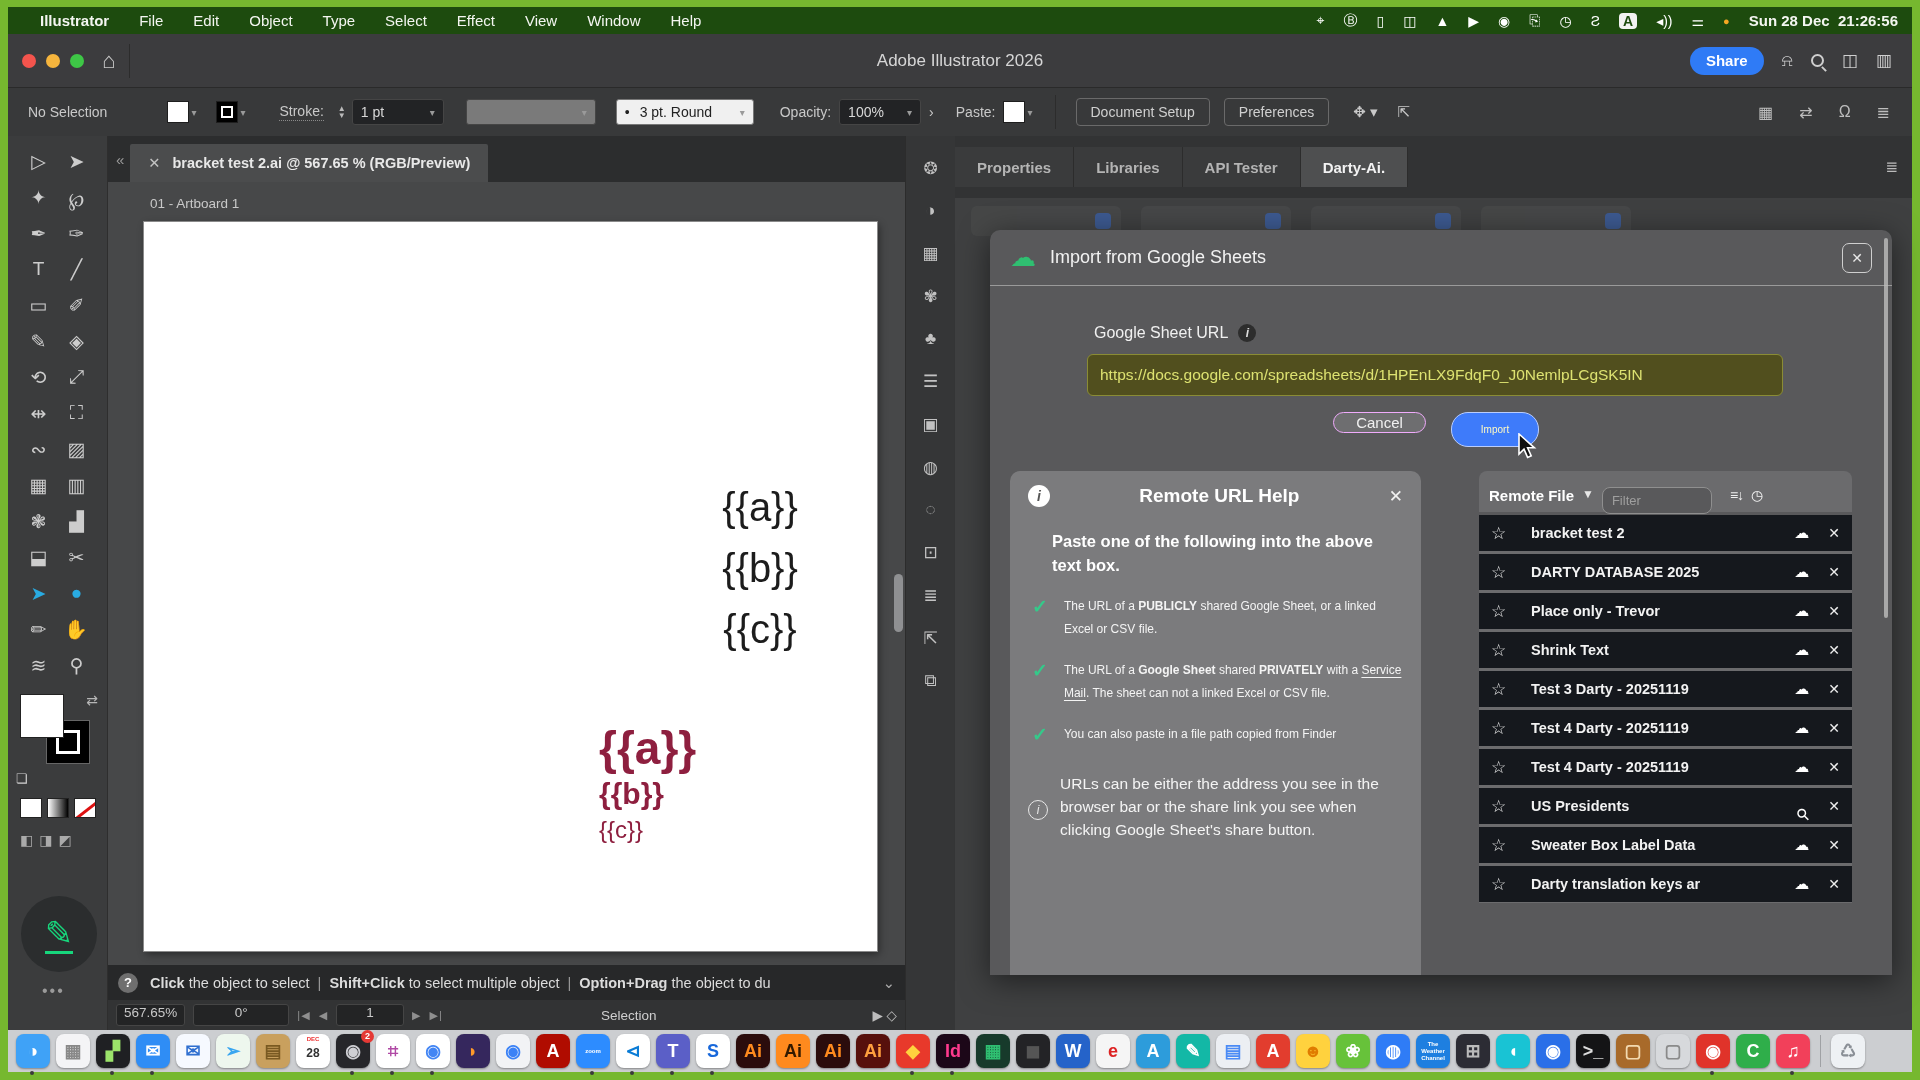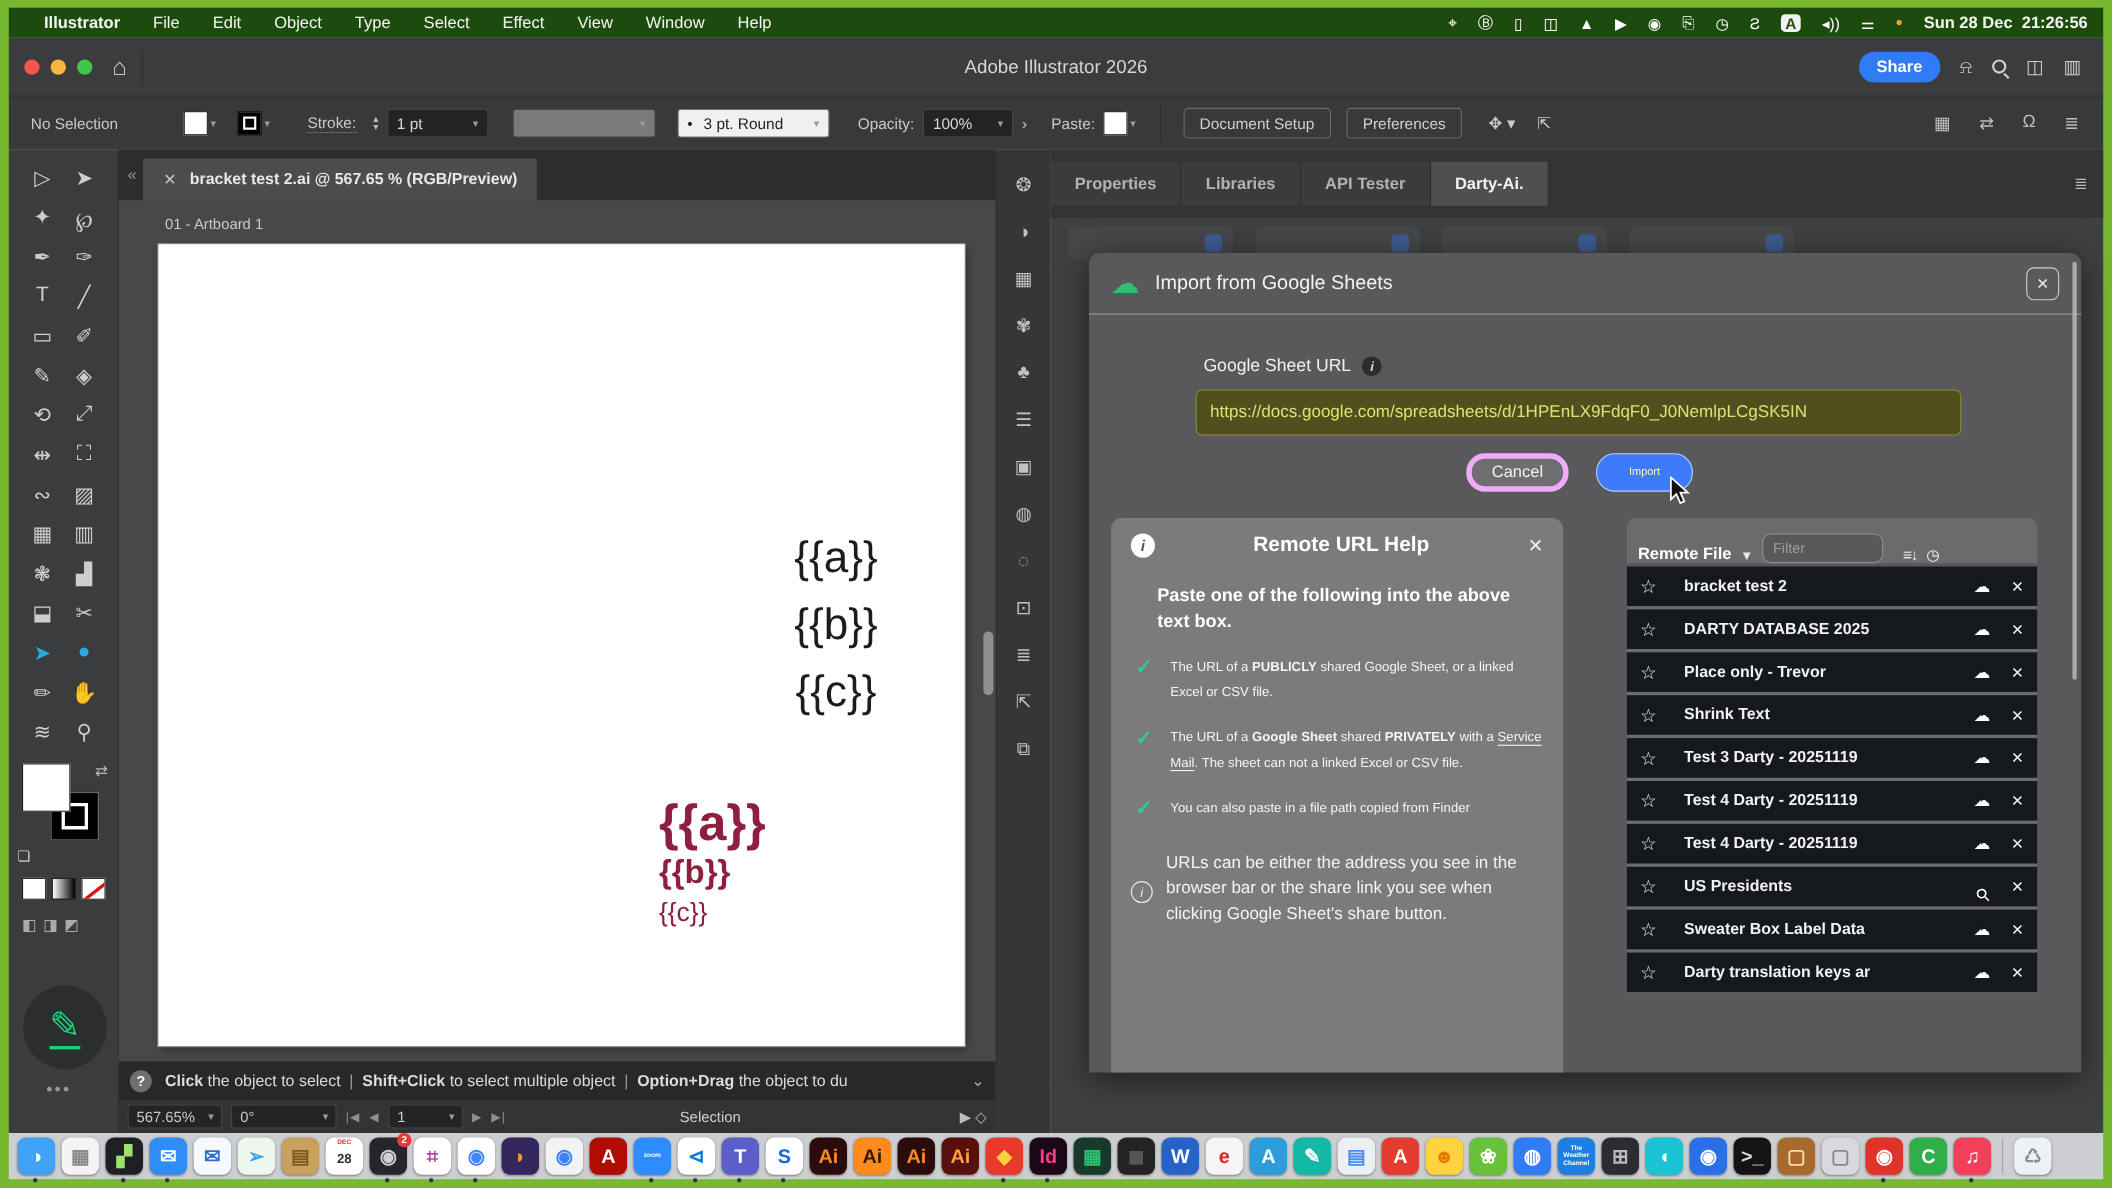--- a/index.html
+++ b/index.html
@@ -83,21 +83,21 @@
   .m1 { font-size:30px; font-weight:bold; line-height:40px; }
   .m2 { font-size:24px; font-weight:400; line-height:32px; }
   #cv-scroll { position:absolute; right:2px; top:392px; width:9px; height:58px; background:#8f9092; border-radius:5px; }
 
   
   #hintbar { position:absolute; left:0; top:829px; width:797px; height:35px; background:#272829; display:flex; align-items:center; color:#dcdcdc; font-size:14.5px; gap:6px; padding:0 10px; }
   #hint-q { width:20px; height:20px; border-radius:50%; background:#6f6f6f; color:#fff; text-align:center; line-height:20px; font-weight:bold; font-size:13px; margin-right:6px; }
   #hint-segs b { font-weight:bold; } #hint-segs .sep { color:#9a9a9a; margin:0 8px; }
   #hint-ch { margin-left:auto; color:#aaa; }
   #statusbar { position:absolute; left:0; top:864px; width:797px; height:30px; background:#323334; display:flex; align-items:center; gap:8px; padding:0 8px; color:#c9c9c9; font-size:13.5px; }
-  .sfield { background:#232425; border:1px solid #454545; border-radius:3px; height:22px; display:flex; align-items:center; gap:12px; padding:0 7px; }
+  .sfield { background:#232425; border:1px solid #454545; border-radius:3px; height:22px; display:flex; align-items:center; gap:12px; padding:0 7px;flex-direction:column; }
   .nav { color:#8f8f8f; font-size:11px; letter-spacing:1px; }
   #status-tool { margin-left:150px; color:#cfcfcf; }
   #status-right { margin-left:auto; color:#bdbdbd; }
 
   
   #iconstrip { position:absolute; left:905px; top:136px; width:50px; height:894px; background:#353637; border-left:1px solid #2c2c2c; }
   #strip-icons { display:flex; flex-direction:column; align-items:center; gap:22px; padding-top:22px; }
   #strip-icons .sicon { color:#c2c2c2; font-size:17px; }
 
   
@@ -112,42 +112,42 @@
   
   #dialog { position:absolute; left:990px; top:230px; width:902px; height:745px; background:#59595b;
             border-radius:10px 10px 0 0; box-shadow:0 6px 30px rgba(0,0,0,.5); }
   #dlg-head { height:56px; display:flex; align-items:center; padding:0 20px; border-bottom:1px solid #9a9a9a; }
   #dlg-cloud { color:#2fbf71; font-size:26px; margin-right:14px; }
   #dlg-title { color:#f2f2f2; font-size:18px; }
   #dlg-close { margin-left:auto; width:30px; height:30px; border:1.5px solid #cfcfcf; border-radius:7px; background:transparent; color:#e8e8e8; font-size:14px; }
   #url-label-row { position:absolute; left:104px; top:94px; display:flex; align-items:center; gap:10px; color:#f0f0f0; font-size:16px; }
   #url-info { width:18px; height:18px; border-radius:50%; background:#2d2d2d; color:#ddd; font-size:12px; text-align:center; line-height:18px; font-style:italic; font-weight:bold; }
   #url-input { position:absolute; left:97px; top:124px; width:696px; height:42px; background:#514f1e; border:1.5px solid #8a8c35; border-radius:6px; color:#dde271; font-size:15.5px; padding:0 12px; outline:none; }
-  #cancel-btn { position:absolute; left:343px; top:182px; width:93px; height:35px; border-radius:17px; background:#6e6e70; border:5px solid #f0abfc; color:#f0f0f0; font-size:15px; }
+  #cancel-btn { position:absolute; left:343px; top:182px; width:93px; height:21px; border-radius:17px; background:#6e6e70; border:1px solid #f0abfc; color:#f0f0f0; font-size:15px; }
   #import-btn { position:absolute; left:461px; top:182px; width:88px; height:35px; border-radius:17px; background:#3e7bfa; border:1.5px solid #b9cdfd; color:#fef9c3; font-size:10px; }
   #cursor { position:absolute; left:527px; top:203px; z-index:9; }
 
   
   #helppanel { position:absolute; left:20px; top:241px; width:411px; height:504px; background:#7b7b7d; border-radius:10px 10px 0 0; padding:14px 18px 0 18px; }
   #help-head { display:flex; align-items:center; }
   #help-info { width:22px; height:22px; border-radius:50%; background:#fff; color:#555; font-weight:bold; font-style:italic; text-align:center; line-height:22px; font-size:14px; }
   #help-title { flex:1; text-align:center; color:#fff; font-size:19px; font-weight:bold; }
   #help-close { color:#f0f0f0; font-size:17px; background:none; border:none; }
   #help-intro { color:#fff; font-weight:bold; font-size:16.5px; margin:22px 0 6px 24px; line-height:24px; width:330px; }
   .hitem { display:flex; gap:12px; margin:18px 0 0 0; }
   .hcheck { color:#35c98a; font-weight:bold; font-size:19px; width:24px; text-align:center; }
   .htext { color:#f4f4f4; font-size:12px; line-height:23px; width:340px; }
   .htext b { font-weight:bold; } .htext u { text-decoration:underline; text-underline-offset:3px; }
   #help-note { display:flex; gap:12px; margin-top:26px; }
   #note-i { width:20px; height:20px; border-radius:50%; border:1.5px solid #e8e8e8; color:#e8e8e8; font-style:italic; text-align:center; line-height:19px; font-size:12px; flex:none; margin-top:28px; }
   #note-text { color:#f4f4f4; font-size:15.5px; line-height:23px; width:340px; }
 
   
   #remotepanel { position:absolute; left:489px; top:241px; width:373px; }
-  #remote-head { height:41px; background:#6b6b6d; border-radius:8px 8px 0 0; display:flex; align-items:flex-end; padding:0 10px; gap:8px; }
+  #remote-head { height:41px; background:#6b6b6d; border-radius:8px 8px 0 0; display:flex; align-items:flex-start; padding:16px 10px; gap:8px; }
   #remote-title { color:#fff; font-weight:bold; font-size:15px; }
   #remote-funnel { color:#e8e8e8; font-size:12px; }
   #filter-input { width:110px; height:27px; background:#59595b; border:1px solid #8f8f8f; border-radius:8px; color:#ddd; font-size:13px; padding:0 9px; outline:none; }
   #filter-input::placeholder { color:#9f9f9f; }
   #remote-sort, #remote-hist { color:#efefef; font-size:14px; }
   #remote-sort { margin-left:10px; letter-spacing:-1px; }
   #file-rows { background:#6b6b6d; padding-bottom:1px; }
   .frow { height:36px; background:#15181d; margin-top:3px; display:flex; align-items:center; padding:0 12px; }
   .frow .star { color:#e4e4e4; font-size:17px; width:40px; }
   .frow .fname { color:#f2f2f2; font-size:14.5px; font-weight:bold; flex:1; white-space:nowrap; overflow:hidden; }

